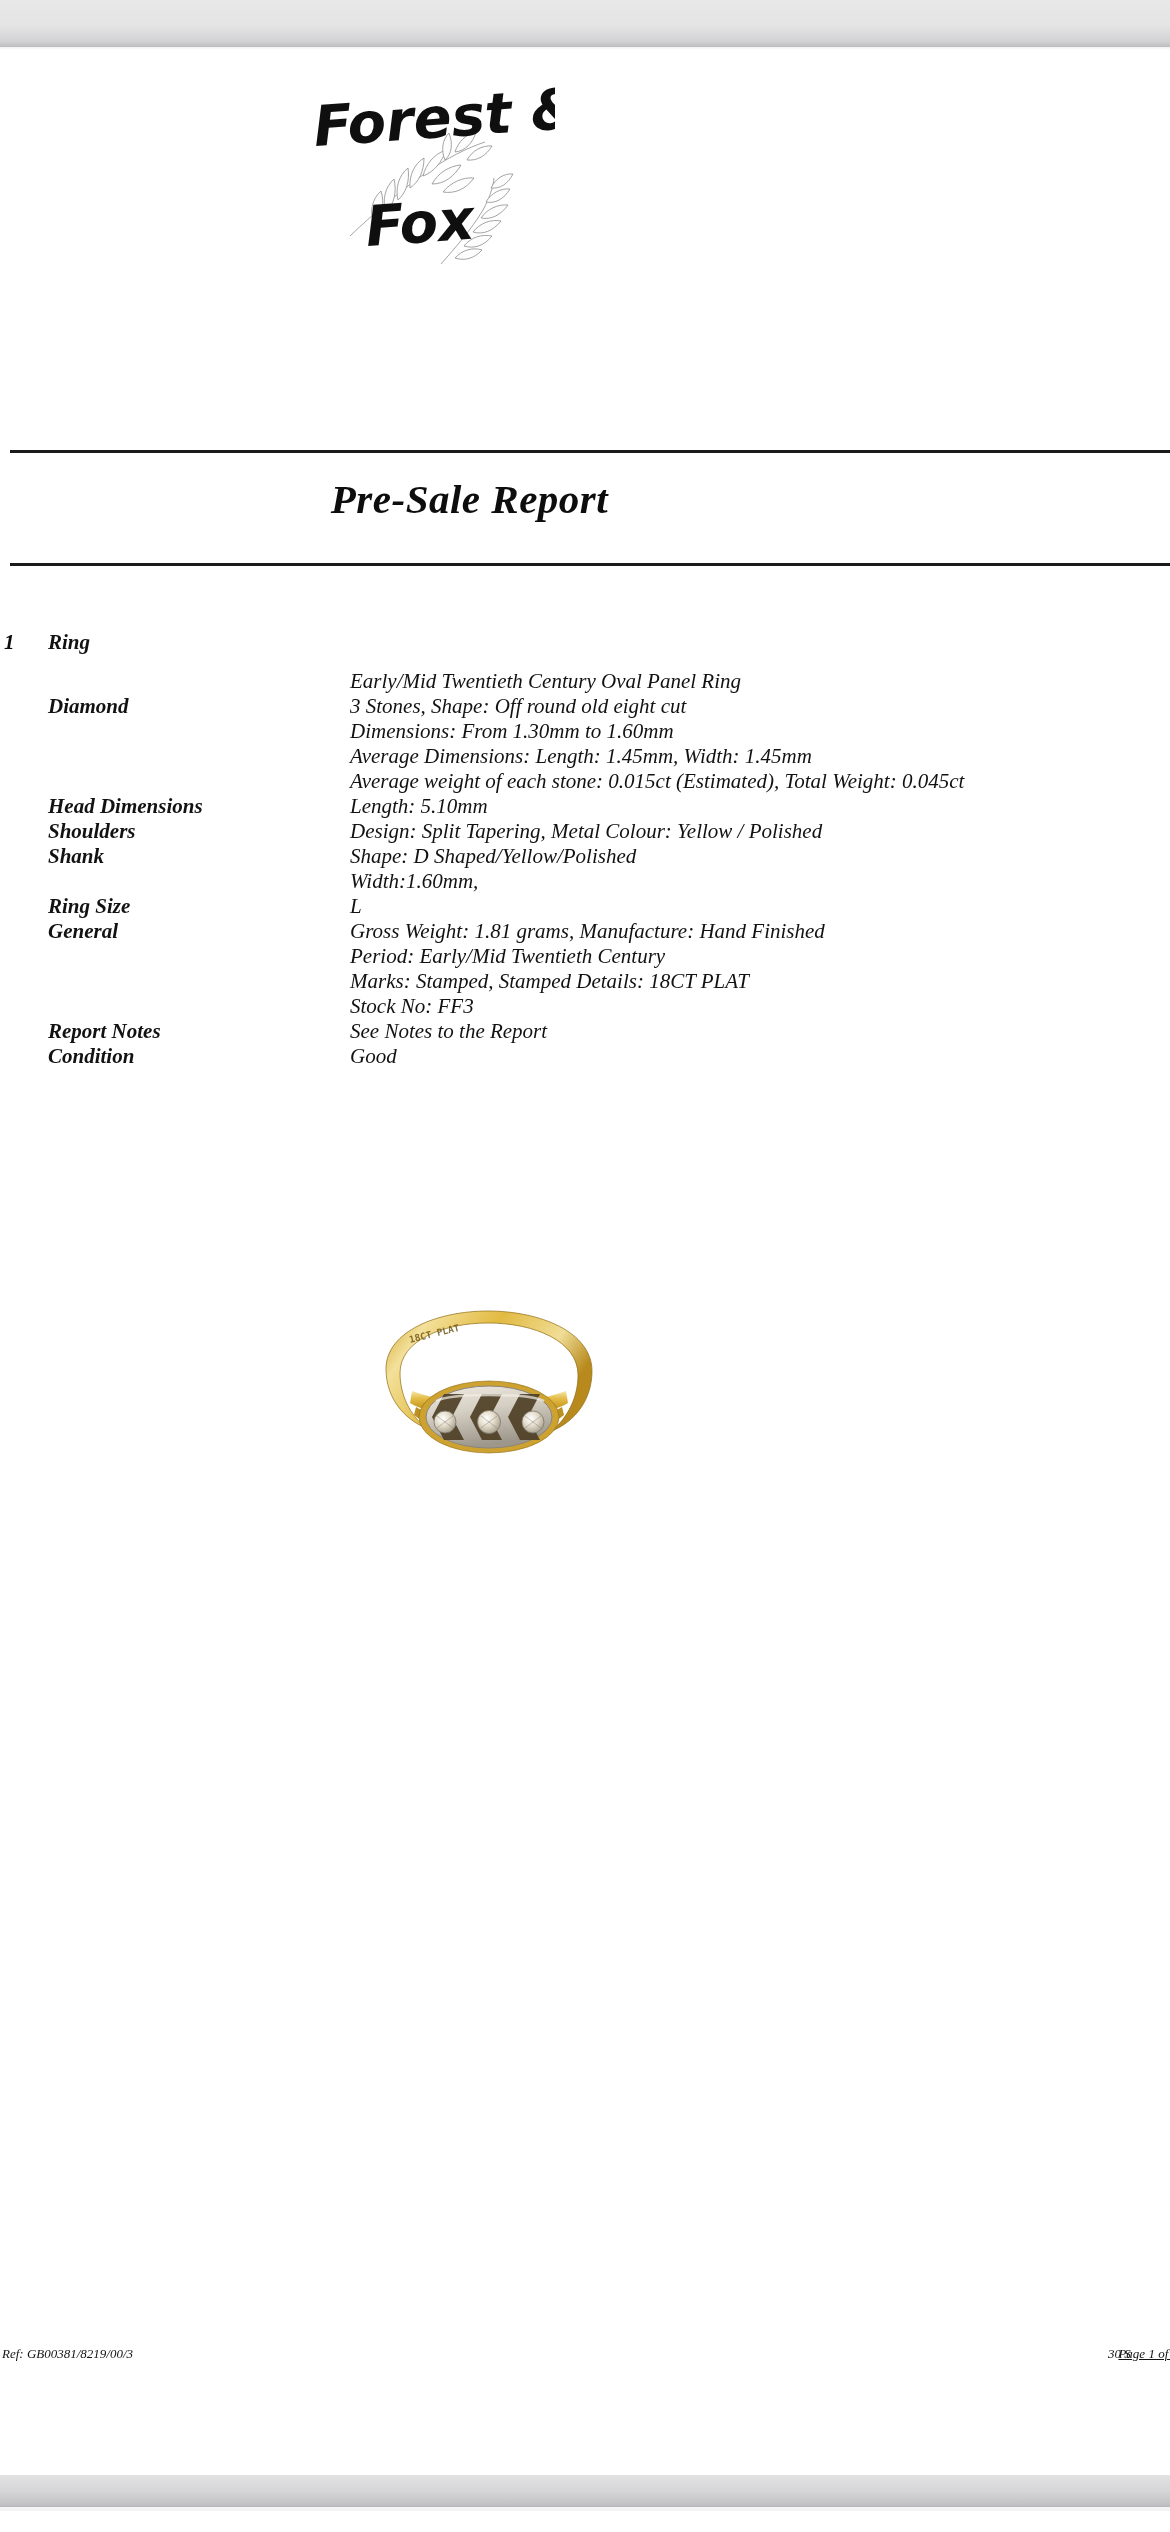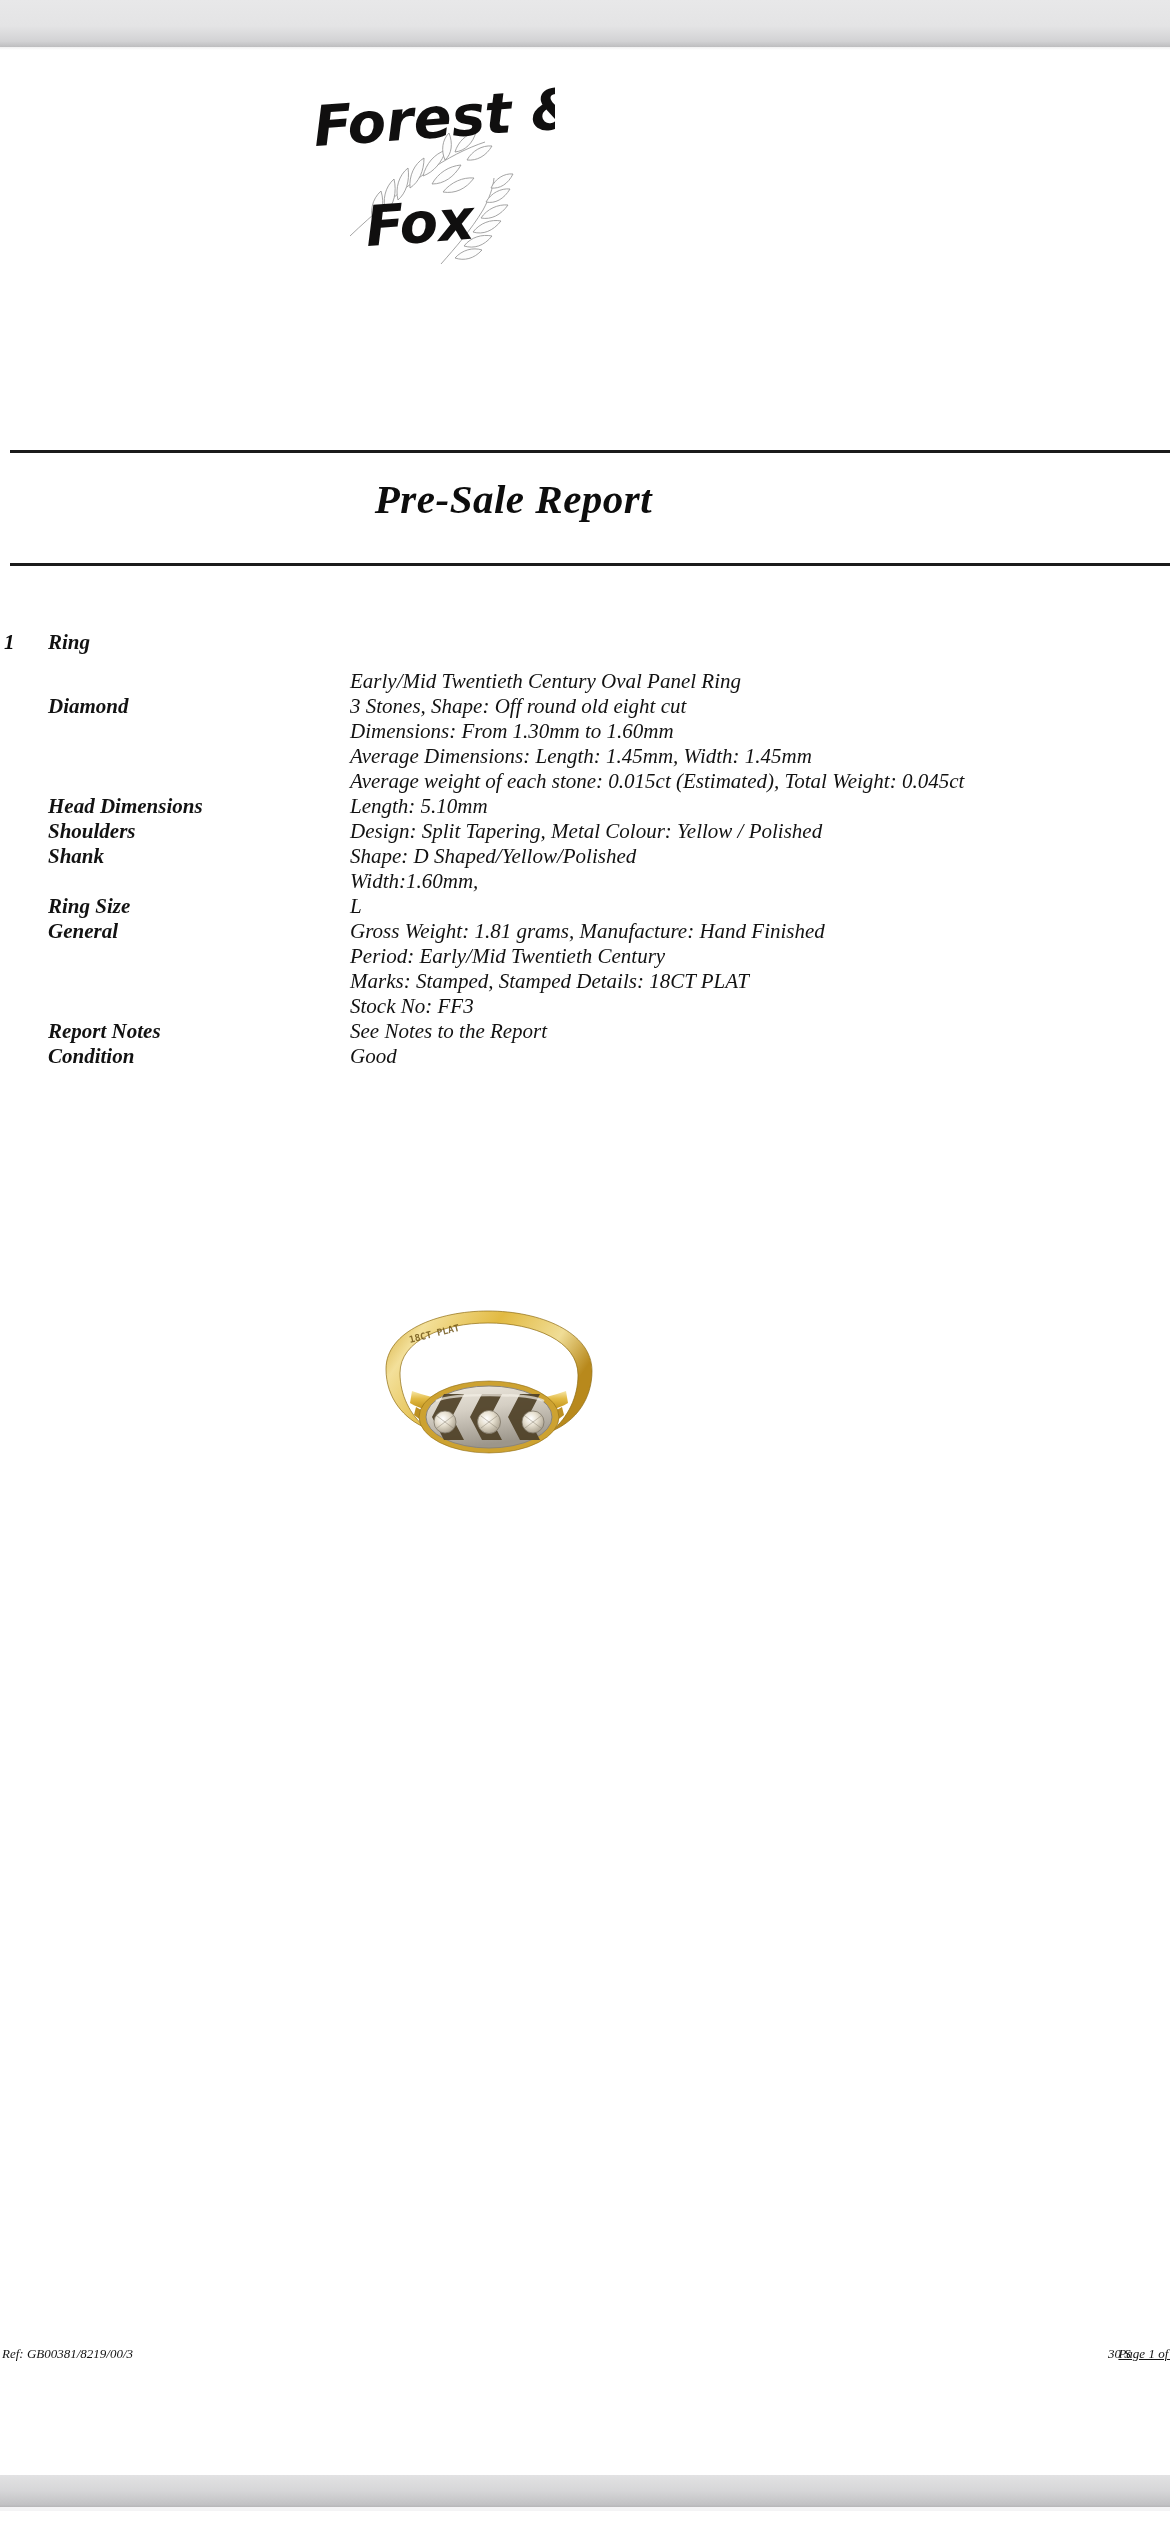--- a/index.html
+++ b/index.html
@@ -94,21 +94,20 @@
     left: 0;
     top: 425px;
     width: 939px;
     text-align: center;
     font-family: "Liberation Serif", "DejaVu Serif", serif;
     font-weight: 700;
     font-style: italic;
     font-size: 41px;
     letter-spacing: 0.5px;
     color: #0d0d0d;
-    padding-left: 44px;
   }
 
   
   .detail {
     position: absolute;
     left: 0;
     top: 580px;
     width: 1170px;
   }
   .detail-row {

